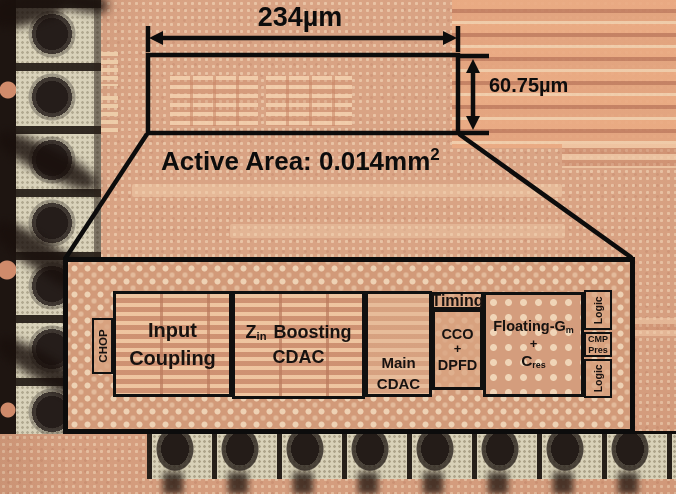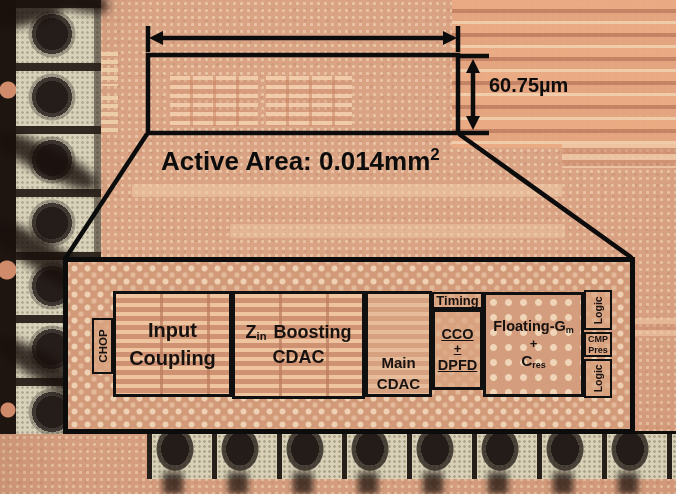--- a/index.html
+++ b/index.html
@@ -173,25 +173,25 @@
       </div>
     </div>
 
     <div class="block fill-light" style="left:297px;top:29px;width:67px;height:106px;font-size:15px;align-items:flex-end;">
       <div>
         <div>Main</div>
         <div>CDAC</div>
       </div>
     </div>
 
-    <div class="block fill-plain" style="left:364px;top:30px;width:51px;height:17px;border-width:2.5px;font-size:13px;line-height:1;">
+    <div class="block fill-plain" style="left:364px;top:30px;width:51px;height:17px;border-width:2.5px;font-size:16px;line-height:1;">
       <span>Timing</span>
     </div>
 
-    <div class="block fill-plain" style="left:364px;top:47px;width:51px;height:81px;font-size:14.5px;line-height:1.15;text-decoration:underline;">
+    <div class="block fill-plain" style="left:364px;top:47px;width:51px;height:81px;font-size:14.5px;line-height:1.15;">
       <div>
         <div>CCO</div>
         <div class="plusline">+</div>
         <div>DPFD</div>
       </div>
     </div>
 
     <div class="block fill-dots" style="left:415px;top:30px;width:101px;height:105px;font-size:14.5px;line-height:1.35;">
       <div>
         <div>
@@ -234,18 +234,19 @@
       <line x1="459" y1="134" x2="632" y2="258"></line>
     </g>
     <g fill="#0c0c0c" stroke="none">
       <polygon points="149,38 163,31 163,45"></polygon>
       <polygon points="457,38 443,31 443,45"></polygon>
       <polygon points="473,59 466,73 480,73"></polygon>
       <polygon points="473,130 466,116 480,116"></polygon>
     </g>
   </svg>
 
+  <div class="dim-label" id="width-label">234µm</div>
   <div class="dim-label" id="height-label">60.75µm</div>
   <div class="dim-label" id="active-label">
     <span>Active Area: 0.014mm</span><span class="sup">2</span>
   </div>
 
 </div>
 
 </body></html>

